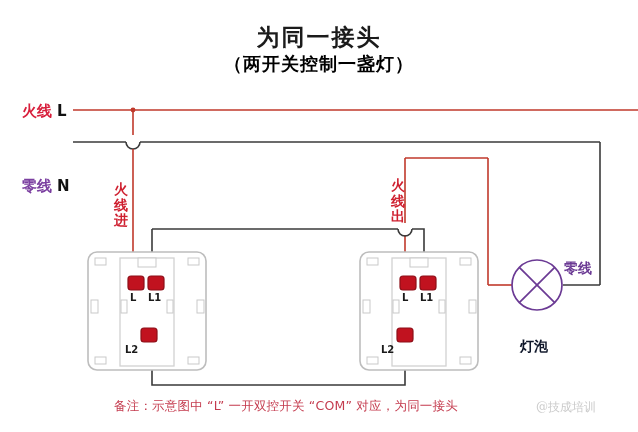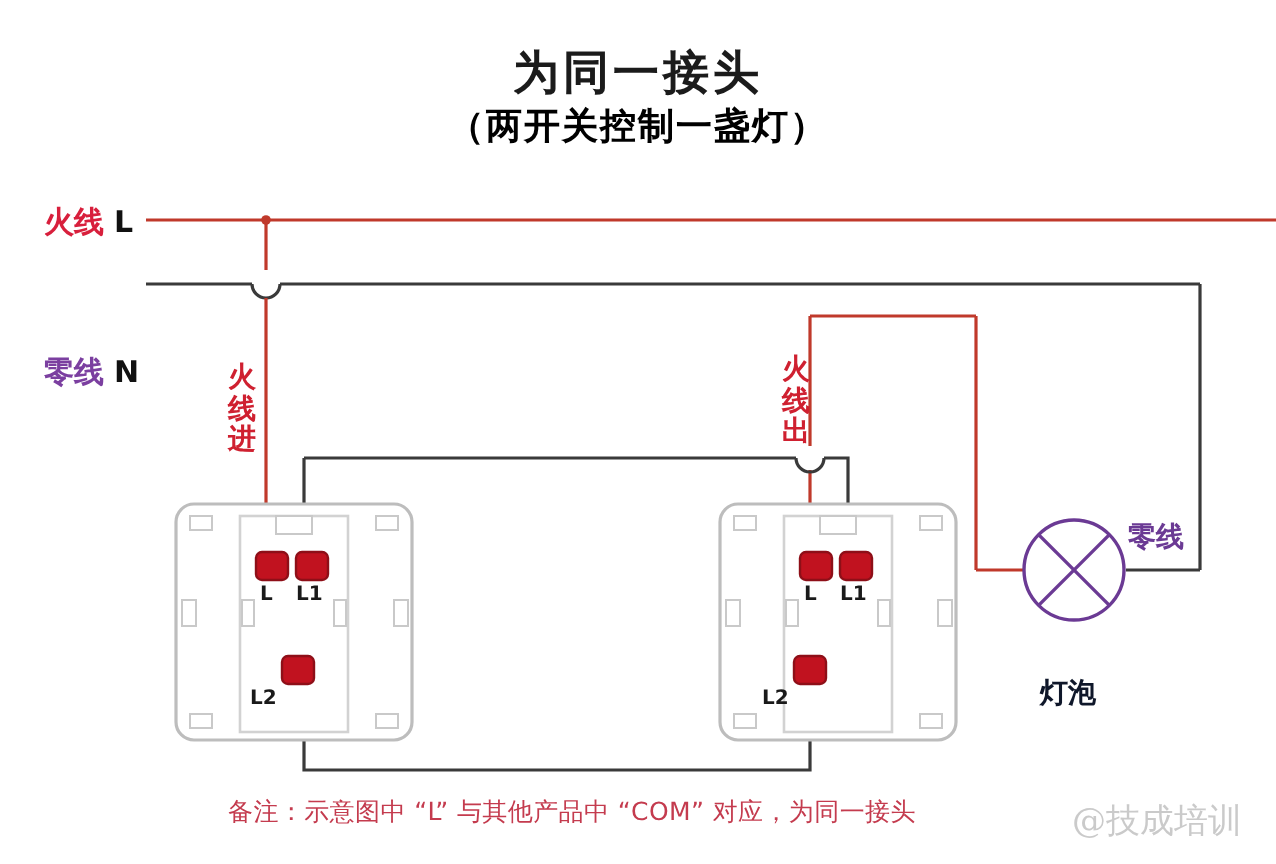--- a/index.html
+++ b/index.html
@@ -86,21 +86,21 @@
     color: #c43b4e;
     white-space: nowrap;
     letter-spacing: 0.2px;
   }
 
   
   #watermark {
     position: absolute;
     left: 536px;
     top: 399px;
-    font-size: 17px;
+    font-size: 12px;
     color: #b9b9b9;
     font-family: "DejaVu Serif", "Liberation Serif", serif;
     white-space: nowrap;
     opacity: .75;
   }
 
   
   #diagram {
     position: absolute;
     left: 0;
@@ -223,17 +223,17 @@
   <div class="term-label" style="left:148px; top:292px;">L1</div>
   <div class="term-label" style="left:125px; top:344px;">L2</div>
 
   <div class="term-label" style="left:402px; top:292px;">L</div>
   <div class="term-label" style="left:420px; top:292px;">L1</div>
   <div class="term-label" style="left:381px; top:344px;">L2</div>
 
   <div class="plain-label" id="label-lamp">灯泡</div>
   <div class="plain-label" id="label-null-lamp">零线</div>
 
-  <div id="footnote">备注：示意图中 “L” 与其他产品中 “COM” 对应，为同一接头</div>
+  <div id="footnote">备注：示意图中 “L” 一开双控开关 “COM” 对应，为同一接头</div>
 
   <div id="watermark">@技成培训</div>
 
 </div>
 
 </body></html>

